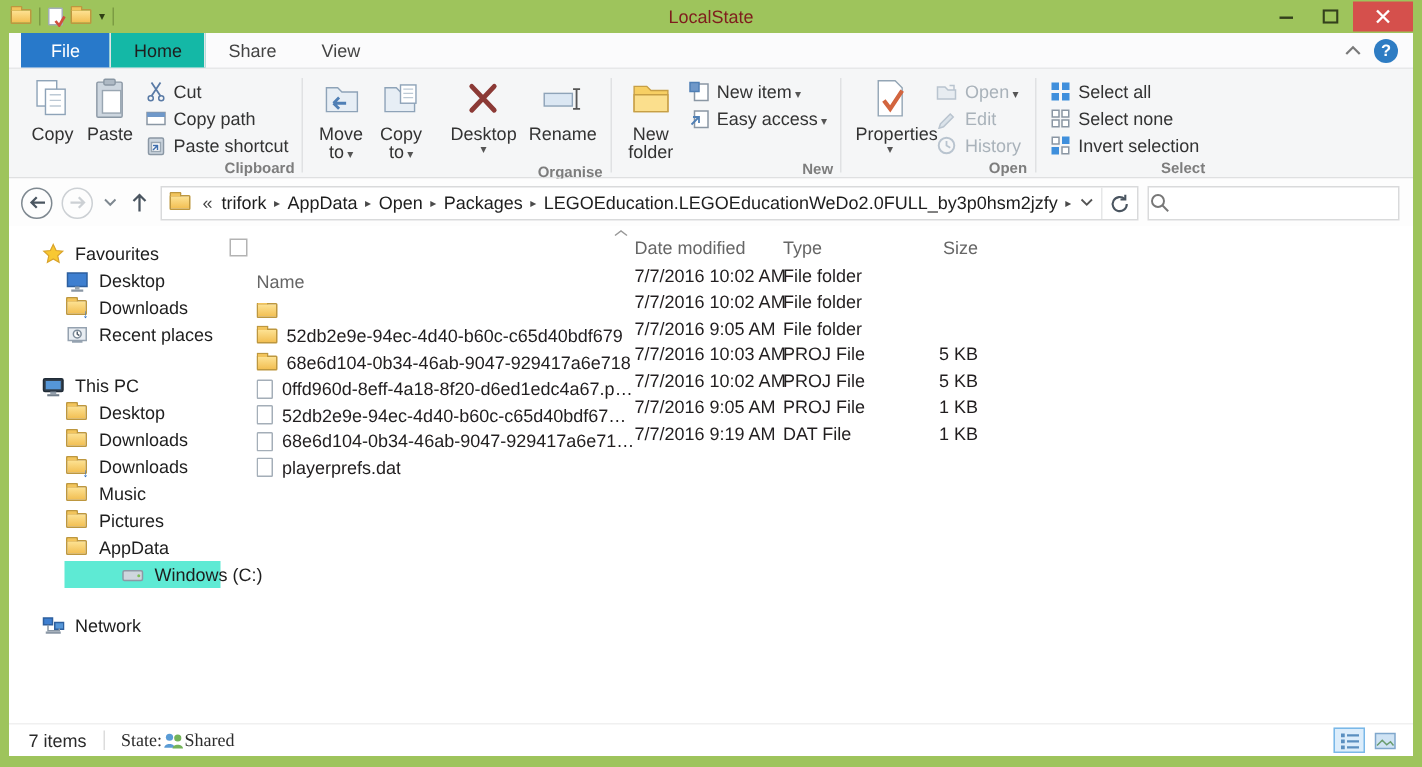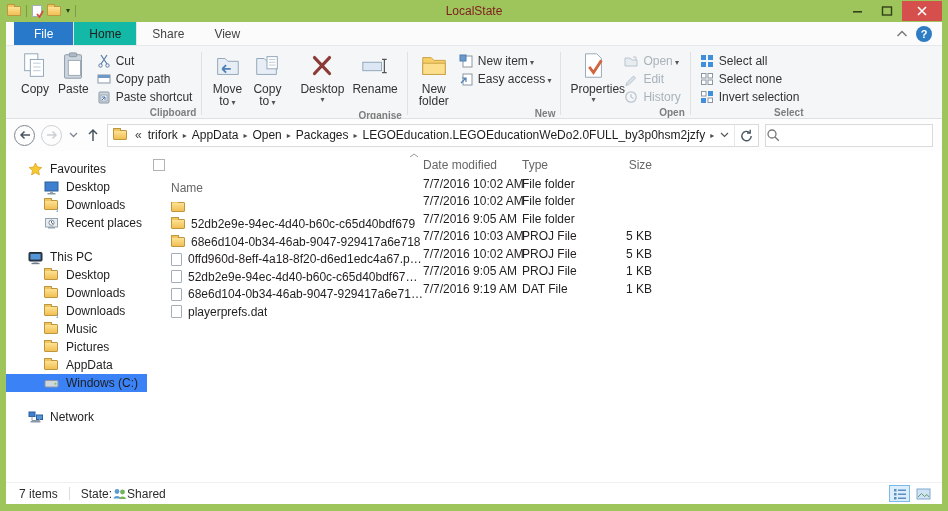--- a/index.html
+++ b/index.html
@@ -67,42 +67,42 @@
   .refreshbtn{width:24px;height:100%;border-left:1px solid #e6e7e8;display:flex;align-items:center;justify-content:center;flex:none;}
   .searchbox{width:168px;height:23px;border:1px solid #d9dadb;background:#fff;display:flex;align-items:center;flex:none;padding-right:4px;}
   .searchbox input{flex:1;min-width:0;border:none;outline:none;font:inherit;font-size:12px;color:#333;padding:0 6px;background:transparent;}
   .searchbox input::placeholder{color:#8b8b8b;opacity:1;}
 
   
   .main{flex:1;display:flex;min-height:0;background:#fff;}
   .sidebar{width:141px;flex:none;padding-top:9px;}
   .snode{height:18px;display:flex;align-items:center;gap:7px;padding-left:21px;white-space:nowrap;color:#1e1e1e;}
   .snode.child{padding-left:37px;}
-  .snode.selected{background:#3b82f6;}
+  .snode.selected{background:#5eead4;margin-left:37px;}
   .ssp{height:16px;}
   .nicon{width:16px;height:16px;flex:none;display:flex;align-items:center;justify-content:center;position:relative;}
   .dl-arrow{position:absolute;right:0;bottom:-1px;font-size:8px;color:#2f6fc2;font-weight:bold;line-height:8px;}
 
   .list{flex:1;display:flex;flex-direction:column;position:relative;min-width:0;padding-top:4px;}
   .lheader{height:20px;flex:none;display:flex;align-items:center;color:#666;position:relative;}
   .sortcaret{position:absolute;left:262px;top:-2px;color:#888;}
   .c-check{width:24px;display:flex;justify-content:center;flex:none;}
   .c-name{width:252px;flex:none;overflow:hidden;white-space:nowrap;margin-top:46px;}
   .c-date{width:99px;flex:none;white-space:nowrap;}
   .c-type{width:80px;flex:none;white-space:nowrap;}
   .c-size{width:62px;flex:none;text-align:right;padding-right:12px;white-space:nowrap;}
   .checkbox{width:12px;height:12px;border:1px solid #b3b3b3;background:#fff;}
   .lrow{height:17.5px;flex:none;display:flex;align-items:center;color:#211e1f;}
   .namecell{display:flex;align-items:center;gap:6px;min-width:0;}
   .namecell span{overflow:hidden;text-overflow:ellipsis;white-space:nowrap;}
 
   
   .statusbar{height:22px;flex:none;border-top:1px solid #f0f0f0;display:flex;align-items:center;padding:0 8px 0 13px;color:#2b2b2b;}
   .sdiv{width:1px;height:13px;background:#dcdcdc;margin:0 11px;}
-  .stategrp{display:flex;align-items:center;gap:0;}
+  .stategrp{display:flex;align-items:center;gap:0;font-family:Liberation Serif, serif;}
   .viewtoggles{margin-left:auto;display:flex;gap:3px;}
   .vbtn{width:21px;height:17px;display:flex;align-items:center;justify-content:center;border:1px solid transparent;}
   .vbtn.active{border-color:#7ab8e8;background:#dcedfb;}
 </style>
 </head>
 <body>
 
 <div class="window">
 
   <div class="titlebar">

